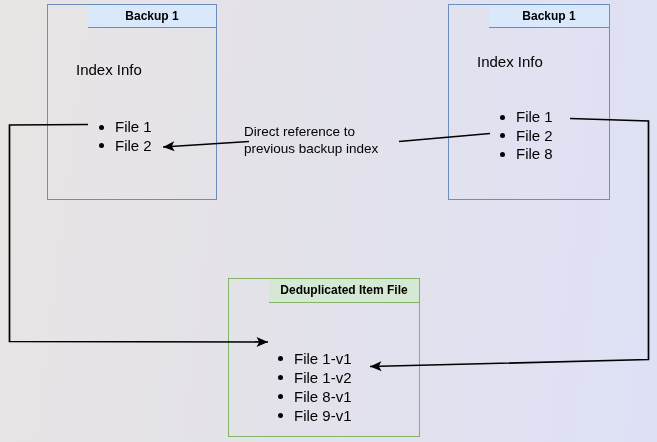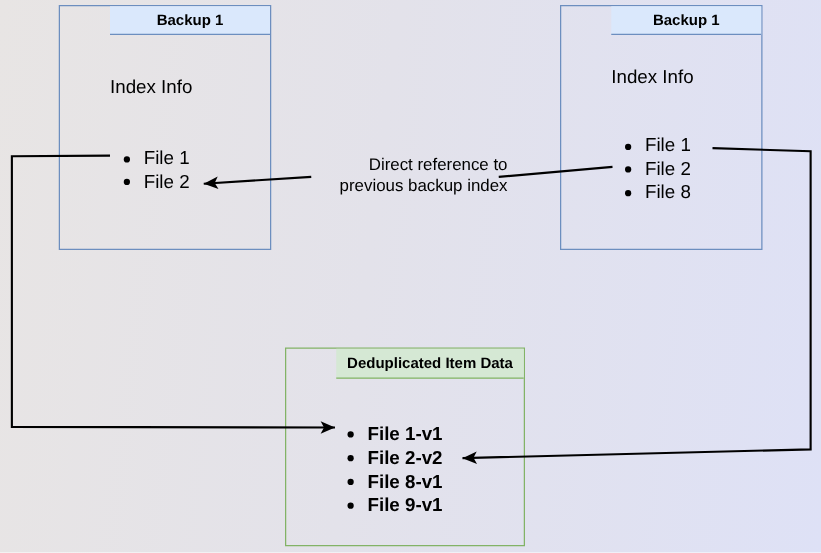--- a/index.html
+++ b/index.html
@@ -19,38 +19,38 @@
   }
   .blue  { border-color:#6c8ebf; }
   .blue  .box-hdr { background:#dae8fc; border-color:#6c8ebf; }
   .green { border-color:#82b366; }
   .green .box-hdr { background:#d5e8d4; border-color:#82b366; height:23px; line-height:23px; }
 
   .backup1-box { left:47px;  top:4px;   width:170px; height:196px; }
   .backup2-box { left:448px; top:4px;   width:162px; height:196px; }
   .dedup-box   { left:228px; top:278px; width:192px; height:159px; }
 
-  .subtitle { position:absolute; left:28px; font-size:15px; line-height:18px;margin-left:12px; }
+  .subtitle { position:absolute; left:28px; font-size:15px; line-height:18px; }
   .backup1-box .subtitle { top:56px; }
   .backup2-box .subtitle { top:48px; }
 
   ul.files { position:absolute; list-style:none; margin:0; padding:0; font-size:15px; }
   ul.files li { position:relative; padding-left:16px; height:18.5px; line-height:18.5px; white-space:nowrap; }
   ul.files li::before {
     content:""; position:absolute; left:0; top:50%; margin-top:-2.5px;
     width:5px; height:5px; border-radius:50%; background:#000;
   }
   .backup1-box ul.files { left:51px; top:113px; }
   .backup2-box ul.files { left:51px; top:103px; }
-  .dedup-box   ul.files { left:49px; top:59px;font-weight:bold; }
+  .dedup-box   ul.files { left:49px; top:70px; }
   .dedup-box   ul.files li { height:19px; line-height:19px; }
 
   .annotation {
     position:absolute; left:244px; top:123px; width:162px;
-    text-align:right; font-size:13.5px; line-height:17px;
+    text-align:left; font-size:13.5px; line-height:17px;
     white-space:pre-line;
   }
 
   svg.connectors { position:absolute; left:0; top:0; pointer-events:none; }
   svg.connectors path.wire { fill:none; stroke:#000; stroke-width:1.7; }
 </style>
 </head>
 <body>
 
 <div class="stage">
@@ -68,24 +68,24 @@
     <div class="box-hdr">Backup 1</div>
     <div class="subtitle">Index Info</div>
     <ul class="files">
       <li>File 1</li>
       <li>File 2</li>
       <li>File 8</li>
     </ul>
   </div>
 
   <div class="box green dedup-box">
-    <div class="box-hdr">Deduplicated Item Data</div>
+    <div class="box-hdr">Deduplicated Item File</div>
     <ul class="files">
       <li>File 1-v1</li>
-      <li>File 2-v2</li>
+      <li>File 1-v2</li>
       <li>File 8-v1</li>
       <li>File 9-v1</li>
     </ul>
   </div>
 
   <div class="annotation">Direct reference to
 previous backup index</div>
 
   <svg class="connectors" width="657" height="442" viewBox="0 0 657 442" xmlns="http://www.w3.org/2000/svg">
     <defs>

